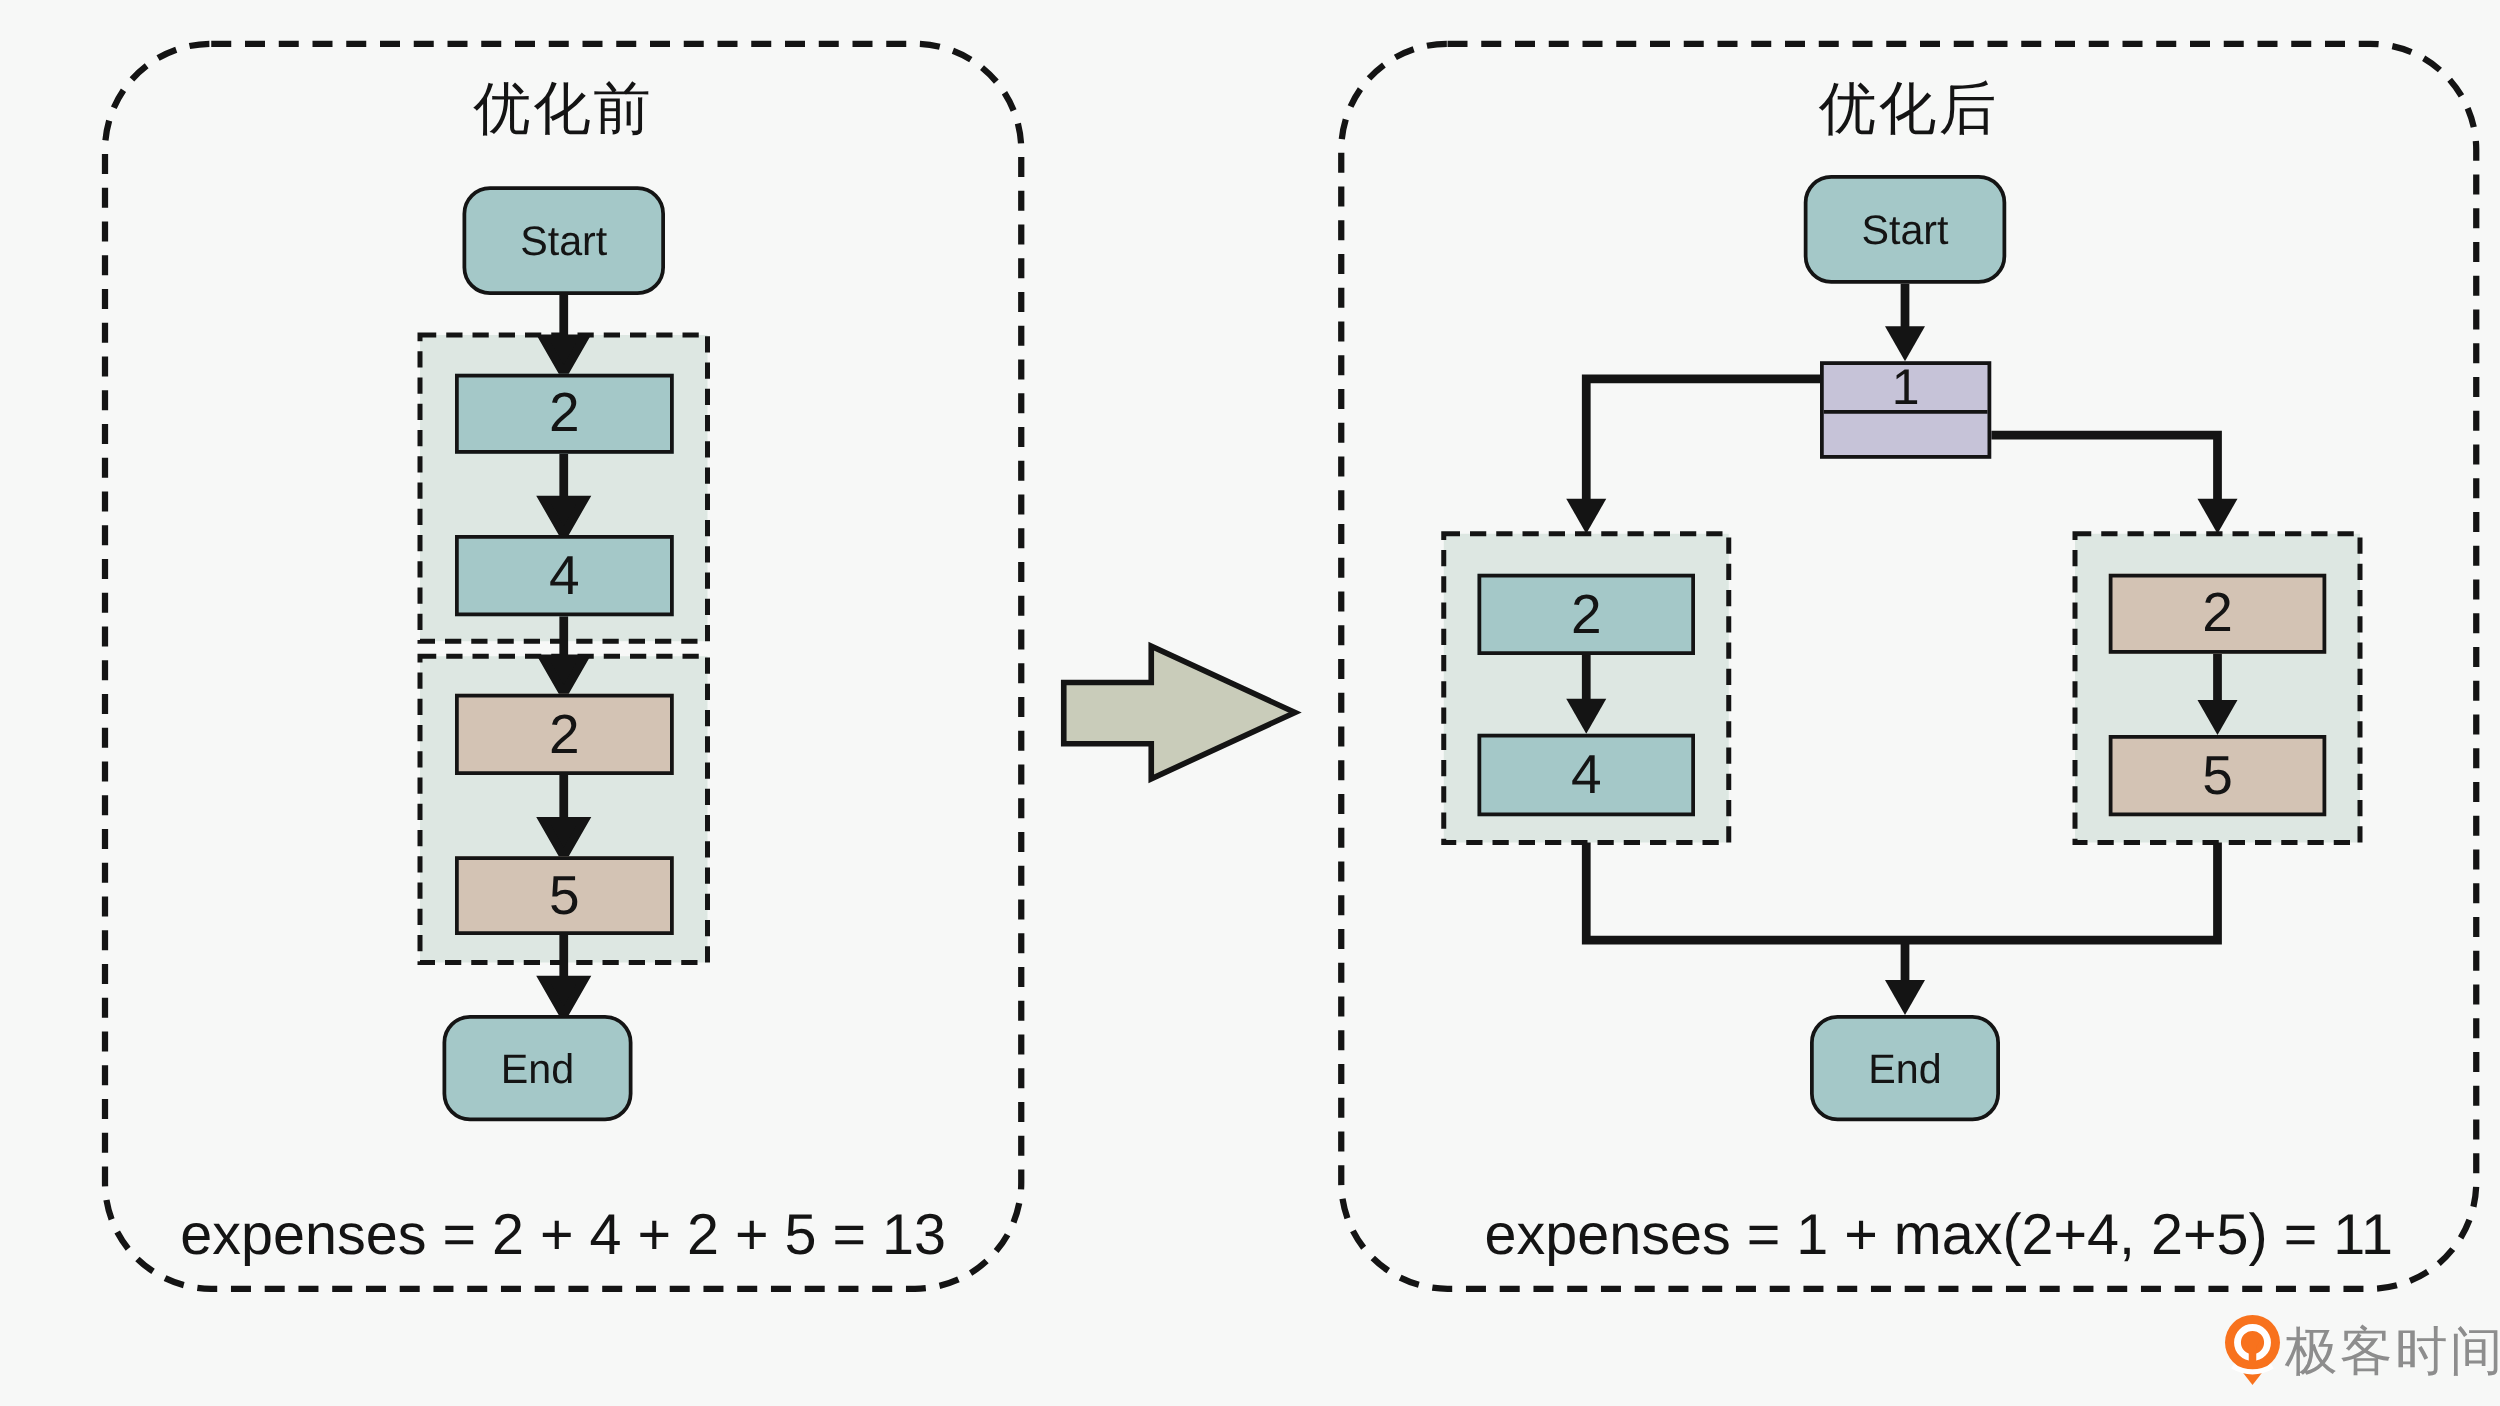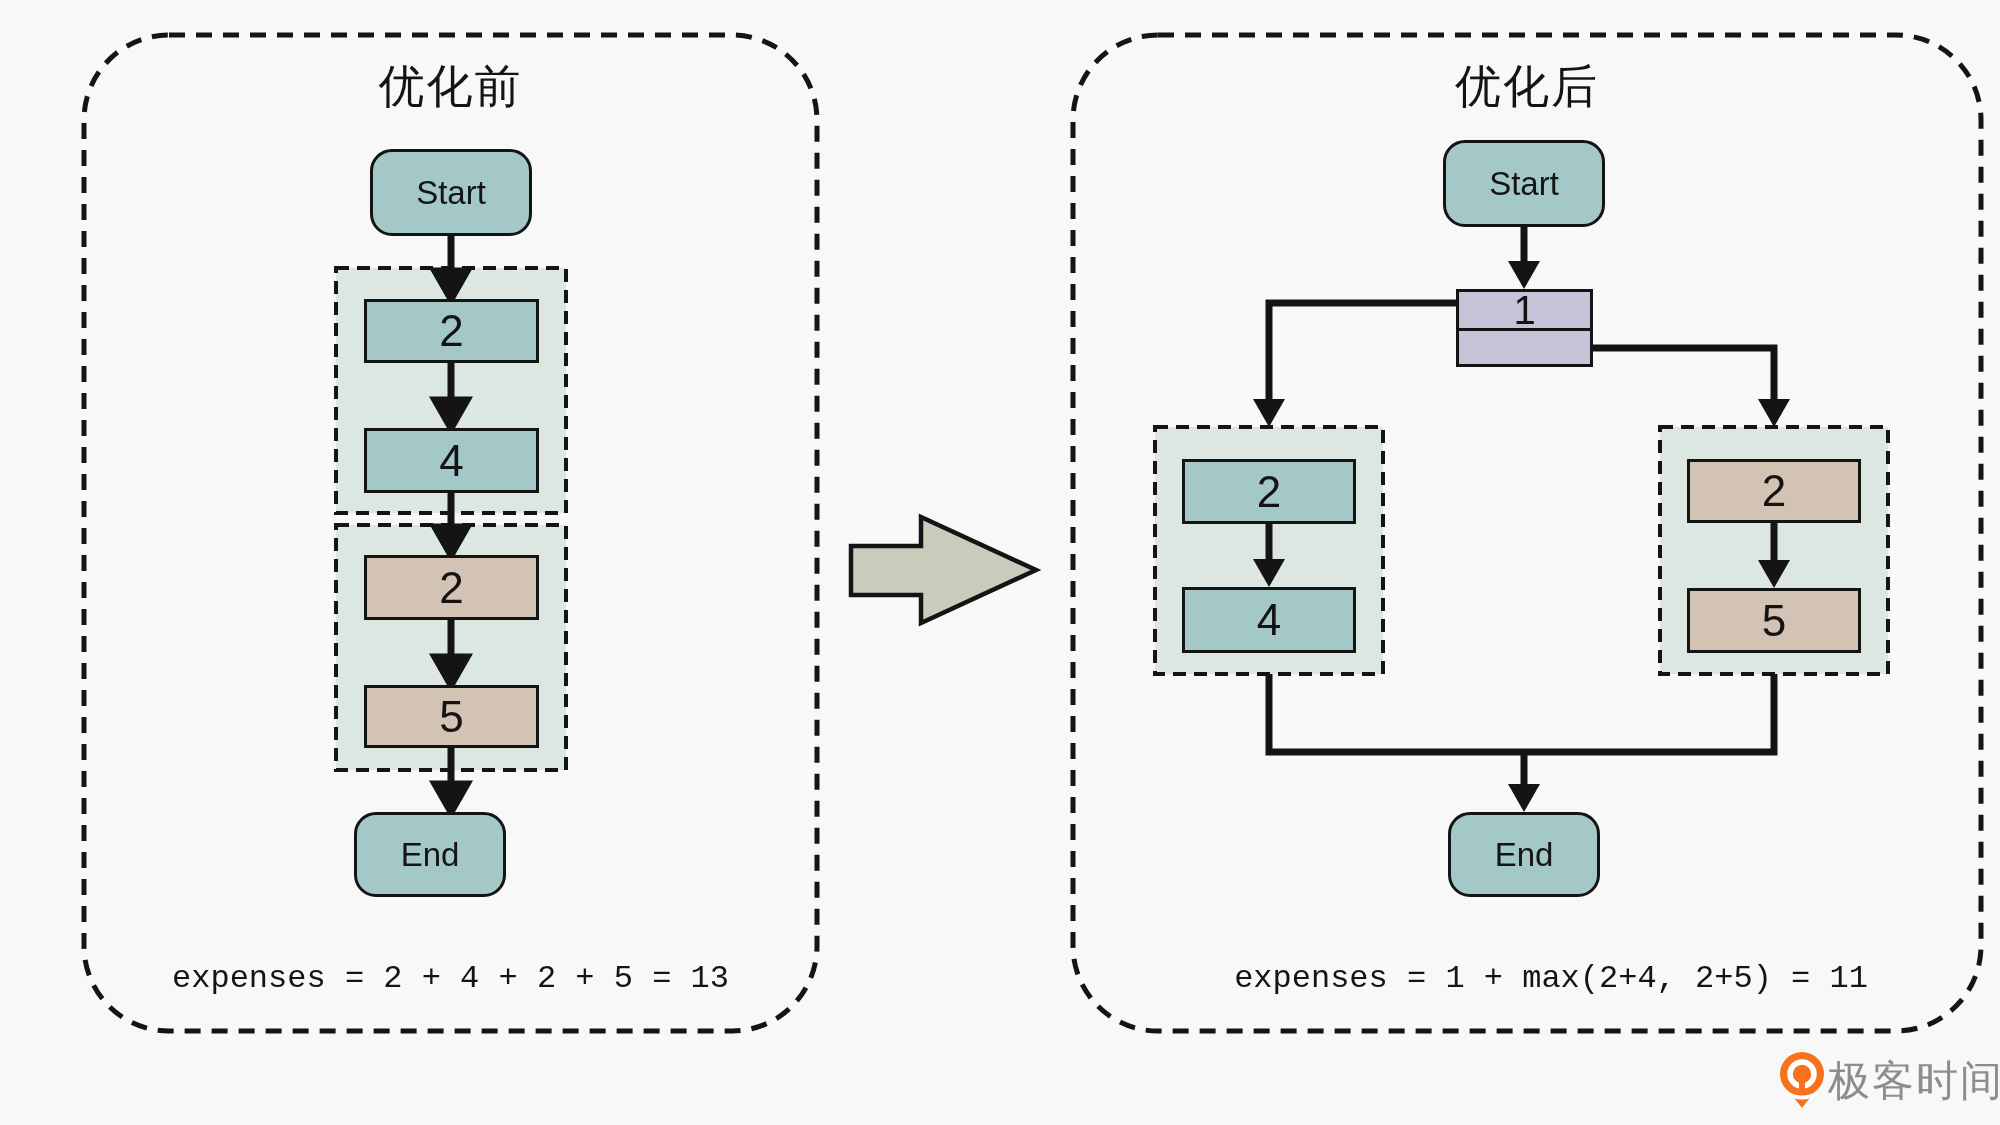--- a/index.html
+++ b/index.html
@@ -14,22 +14,22 @@
   .node{position:absolute;box-sizing:border-box;border:3px solid var(--line);
         display:flex;align-items:center;justify-content:center;font-size:44px;line-height:1;}
   .terminal{border-radius:22px;background:var(--teal);font-size:33px;}
   .proc-teal{background:var(--teal);}
   .proc-tan{background:var(--tan);}
   .fork{position:absolute;box-sizing:border-box;background:var(--purple);border:3px solid var(--line);}
   .fork-row1{box-sizing:border-box;height:39px;border-bottom:3px solid var(--line);
              display:flex;align-items:center;justify-content:center;font-size:40px;line-height:1;}
   .fork-row2{height:33px;}
   .title{position:absolute;font-size:46px;text-align:center;letter-spacing:2px;}
-  .formula{position:absolute;font-family:Liberation Mono, monospace;
-           font-size:32px;text-align:center;white-space:nowrap;}
+  .formula{position:absolute;font-family:Liberation Sans, sans-serif;
+           font-size:46px;text-align:center;white-space:nowrap;}
   .logo{position:absolute;left:1742px;top:1050px;display:flex;align-items:center;}
   .logo-text{font-size:42px;color:var(--logo_gray);letter-spacing:2px;font-weight:500;
              font-family:"Liberation Sans","DejaVu Sans",sans-serif;}
 </style>
 </head>
 <body>
 
 <div class="canvas">
 
   <svg class="svg-layer" viewBox="0 0 2000 1125">

